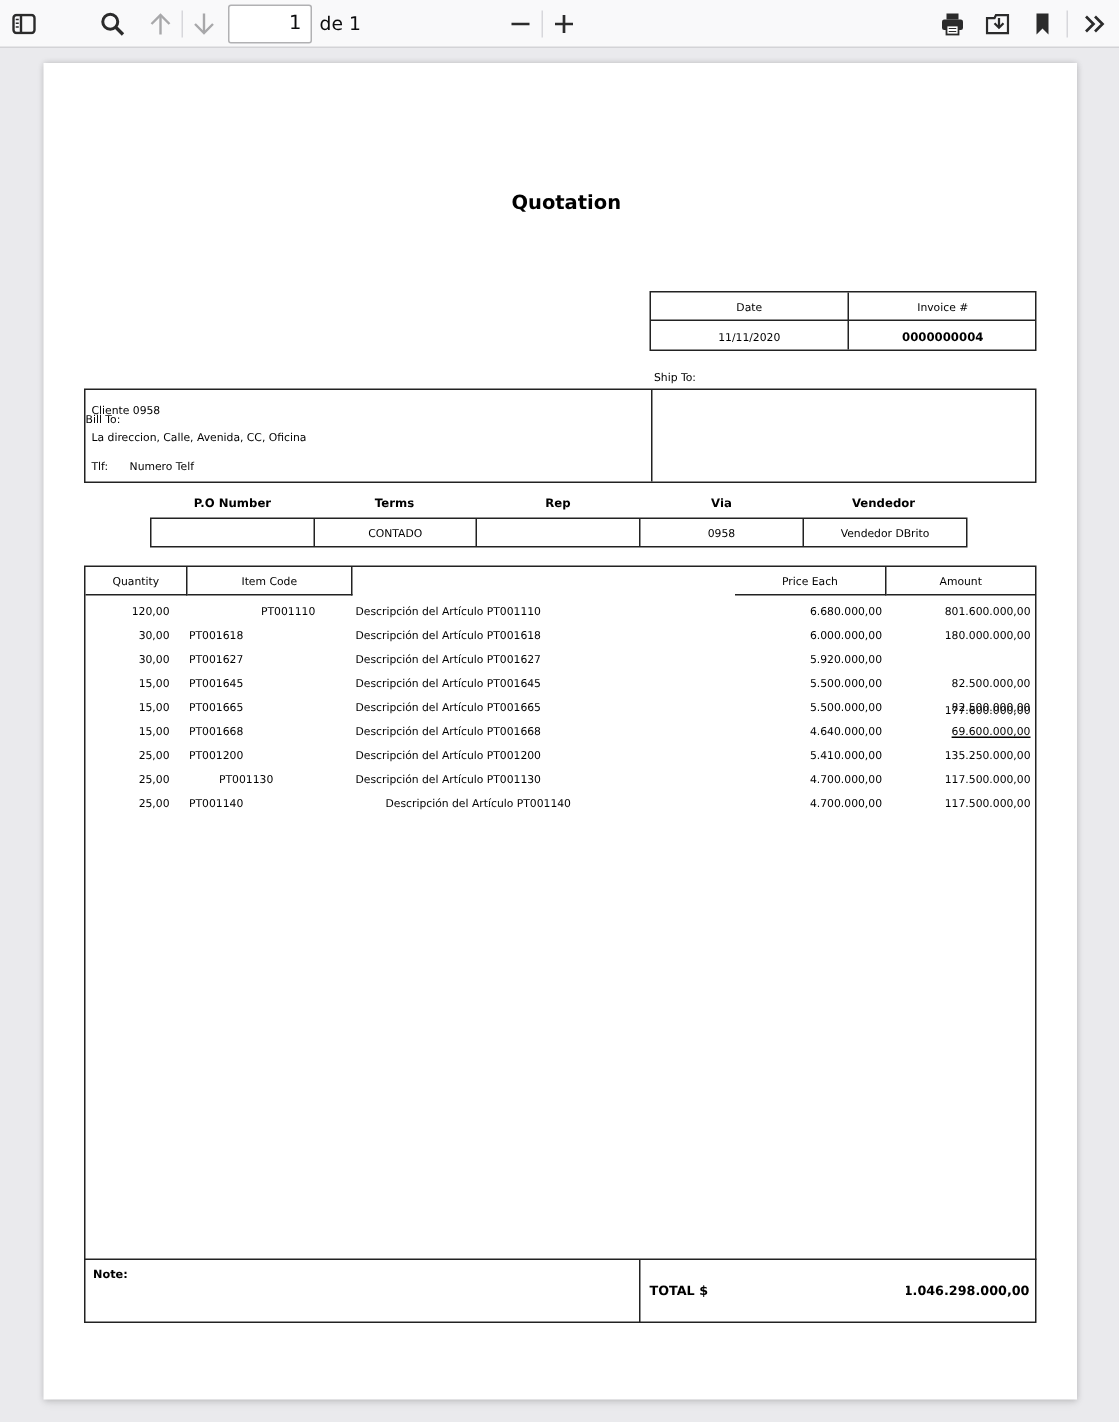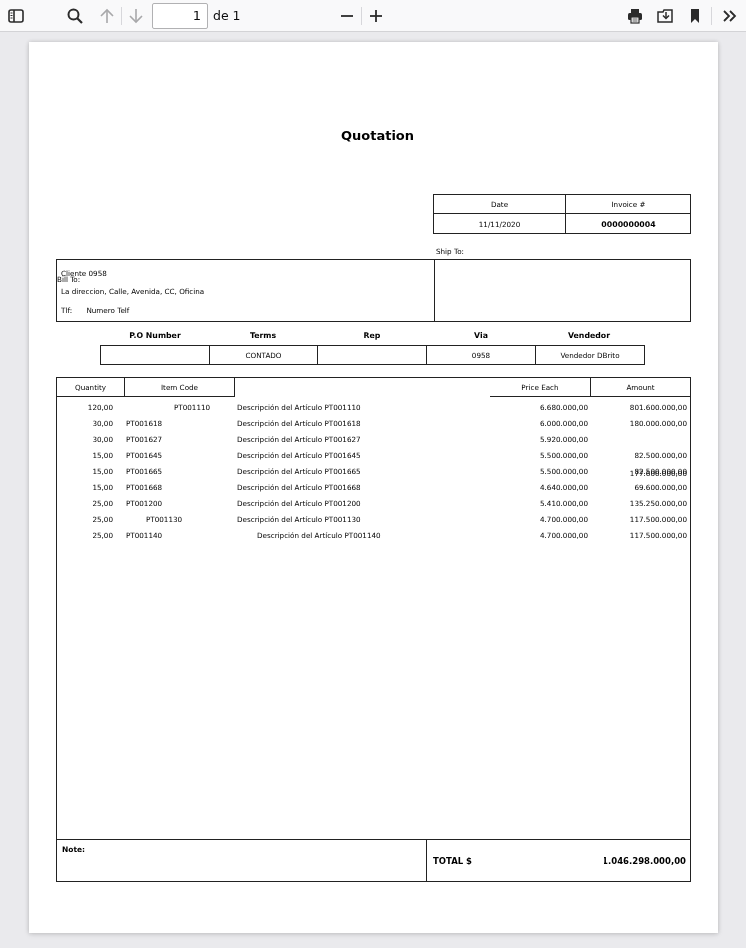--- a/index.html
+++ b/index.html
@@ -208,21 +208,21 @@
         <span style="left:69px;">PT001665</span>
         <span style="left:180px;">Descripción del Artículo PT001665</span>
         <span class="r" style="left:433px; width:98px;">5.500.000,00</span>
         <span class="r" style="left:534px; width:96px;">82.500.000,00</span>
       </div>
       <div class="row" style="top:105px;">
         <span class="r" style="left:0; width:56px;">15,00</span>
         <span style="left:69px;">PT001668</span>
         <span style="left:180px;">Descripción del Artículo PT001668</span>
         <span class="r" style="left:433px; width:98px;">4.640.000,00</span>
-        <span class="r" style="left:534px; width:96px;">69.600.000,00</span>
+        <span class="r" style="left:534px; width:96px;text-decoration:underline;">69.600.000,00</span>
       </div>
       <div class="row" style="top:121px;">
         <span class="r" style="left:0; width:56px;">25,00</span>
         <span style="left:69px;">PT001200</span>
         <span style="left:180px;">Descripción del Artículo PT001200</span>
         <span class="r" style="left:433px; width:98px;">5.410.000,00</span>
         <span class="r" style="left:534px; width:96px;">135.250.000,00</span>
       </div>
       <div class="row" style="top:137px;">
         <span class="r" style="left:0; width:56px;">25,00</span>

